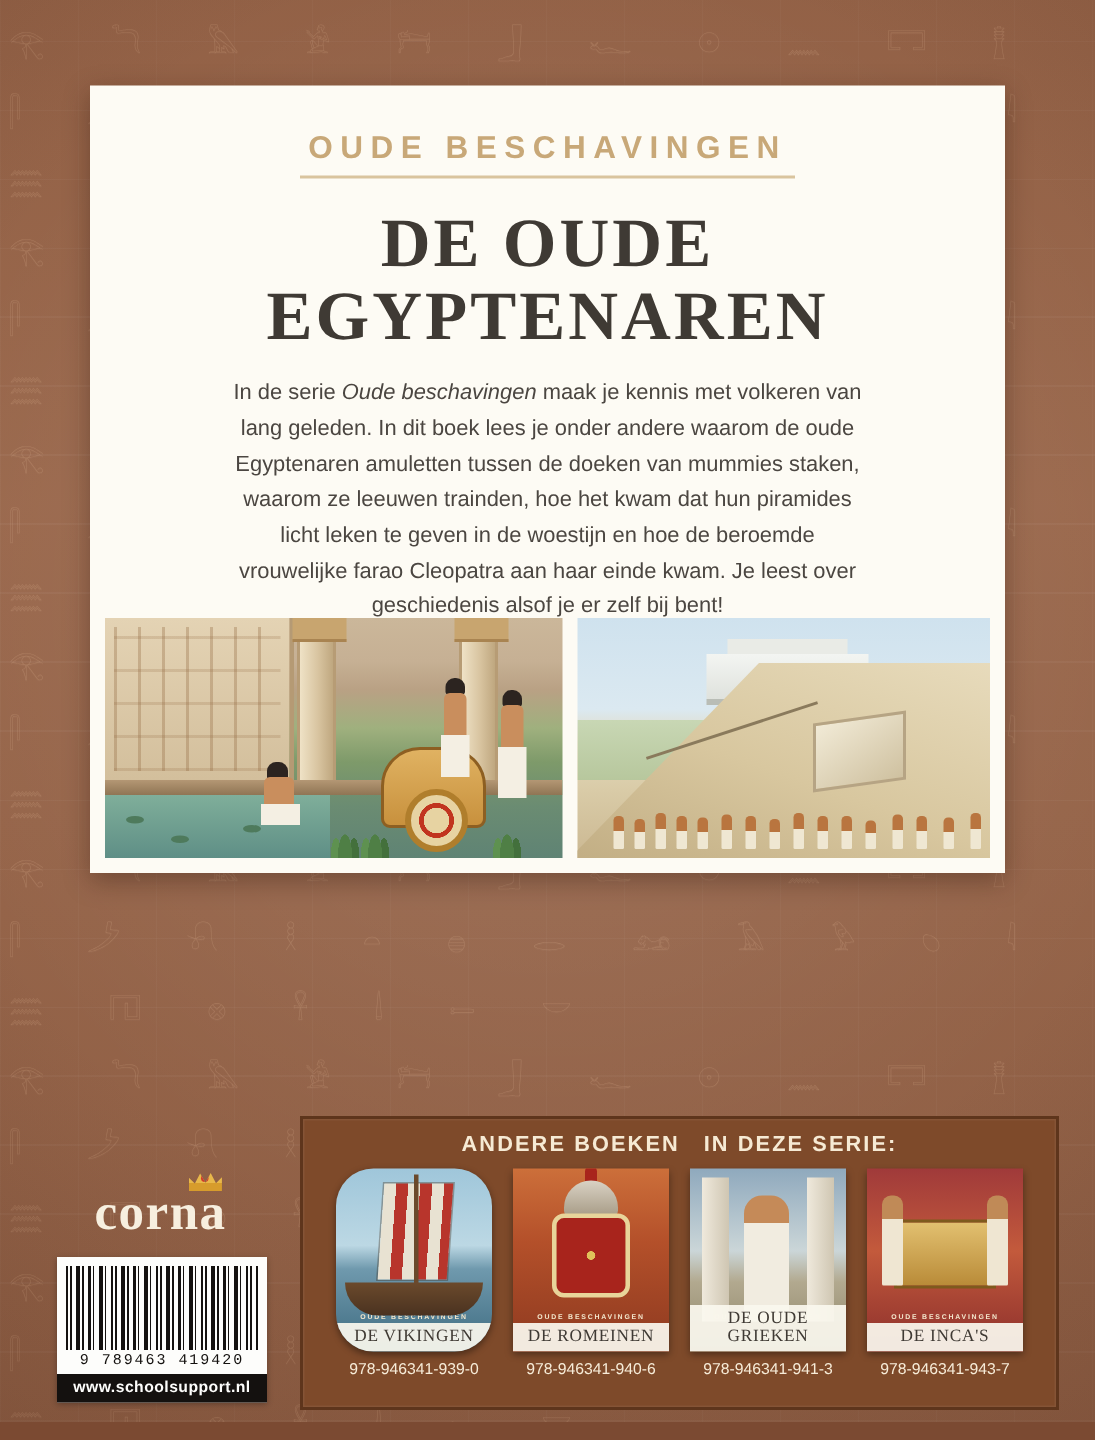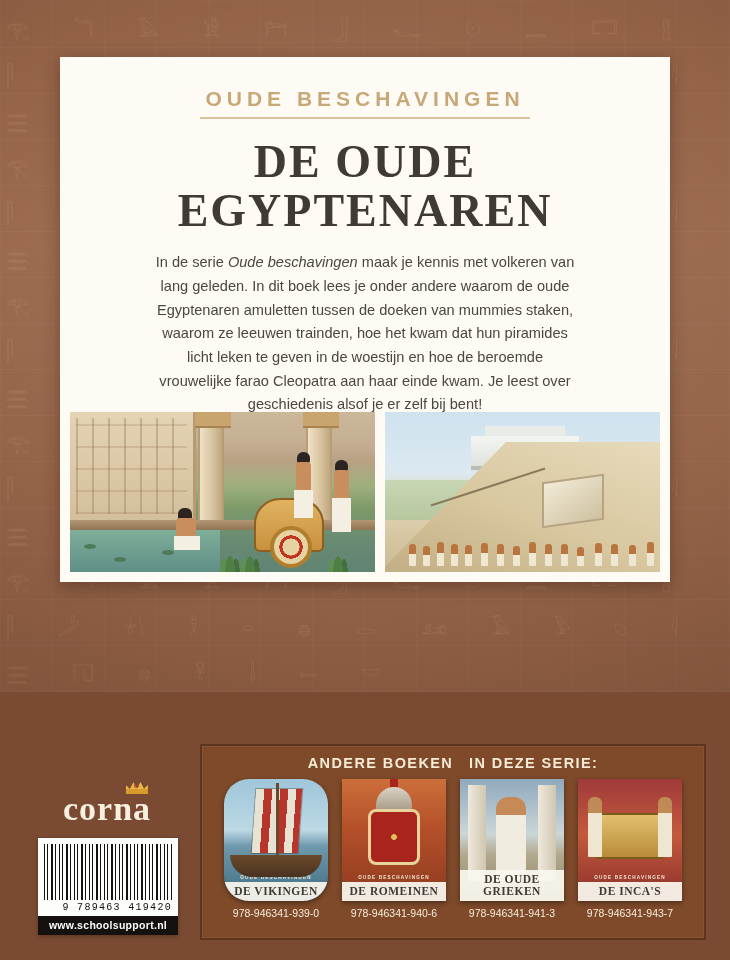--- a/index.html
+++ b/index.html
@@ -9,21 +9,21 @@
     height: 960px;
     font-family: "Liberation Sans", sans-serif;
     background: #7b4a32;
     overflow: hidden;
   }
 
   
   .cover {
     position: relative;
     width: 730px;
-    height: 692px;
+    height: 948px;
     background:
       linear-gradient(180deg, rgba(120,72,48,0.28) 0%, rgba(120,72,48,0.08) 35%, rgba(90,50,32,0.22) 100%),
       repeating-linear-gradient(0deg, rgba(255,255,255,0.045) 0px, rgba(255,255,255,0.045) 1px, rgba(0,0,0,0) 1px, rgba(0,0,0,0) 46px),
       repeating-linear-gradient(90deg, rgba(255,255,255,0.035) 0px, rgba(255,255,255,0.035) 1px, rgba(0,0,0,0) 1px, rgba(0,0,0,0) 52px),
       #9d6b4f;
     padding-left: 29px;
   }
   
   .glyph-layer {
     position: absolute;
@@ -241,21 +241,21 @@
     position: relative;
     width: 104px; height: 122px;
     overflow: hidden;
     box-shadow: 0 2px 5px rgba(0,0,0,0.40);
   }
   .bc-caption {
     position: absolute; left: 0; right: 0; bottom: 0;
     background: rgba(250,247,238,0.93);
     color: #3f3a34;
     font-family: "Liberation Serif", serif;
-    font-weight: bold;
+    font-weight: normal;
     font-size: 11.5px;
     text-align: center;
     padding: 3px 0 4px 0;
     letter-spacing: 0.5px;
     margin-top: 32px;
   }
   .bc-series {
     position: absolute; left: 0; right: 0; bottom: 21px;
     color: #f3e7cd;
     font-size: 4.6px;
@@ -379,21 +379,21 @@
         #14110f 0 1.5px, #fdfdfb 1.5px 3px,
         #14110f 3px 4px, #fdfdfb 4px 7px,
         #14110f 7px 9.5px, #fdfdfb 9.5px 11px,
         #14110f 11px 12px, #fdfdfb 12px 15px);
   }
   .isbn-digits {
     font-family: "Liberation Mono", monospace;
     font-size: 10px;
     letter-spacing: 1.3px;
     color: #14110f;
-    text-align: right;
+    text-align: center;
     padding: 2px 0 3px 0;
   }
   .website {
     background: #14110f;
     color: #fdfdfb;
     font-size: 10.5px;
     text-align: center;
     padding: 3px 0 4px 0;
     margin: 0 -6px;
     letter-spacing: 0.3px;

